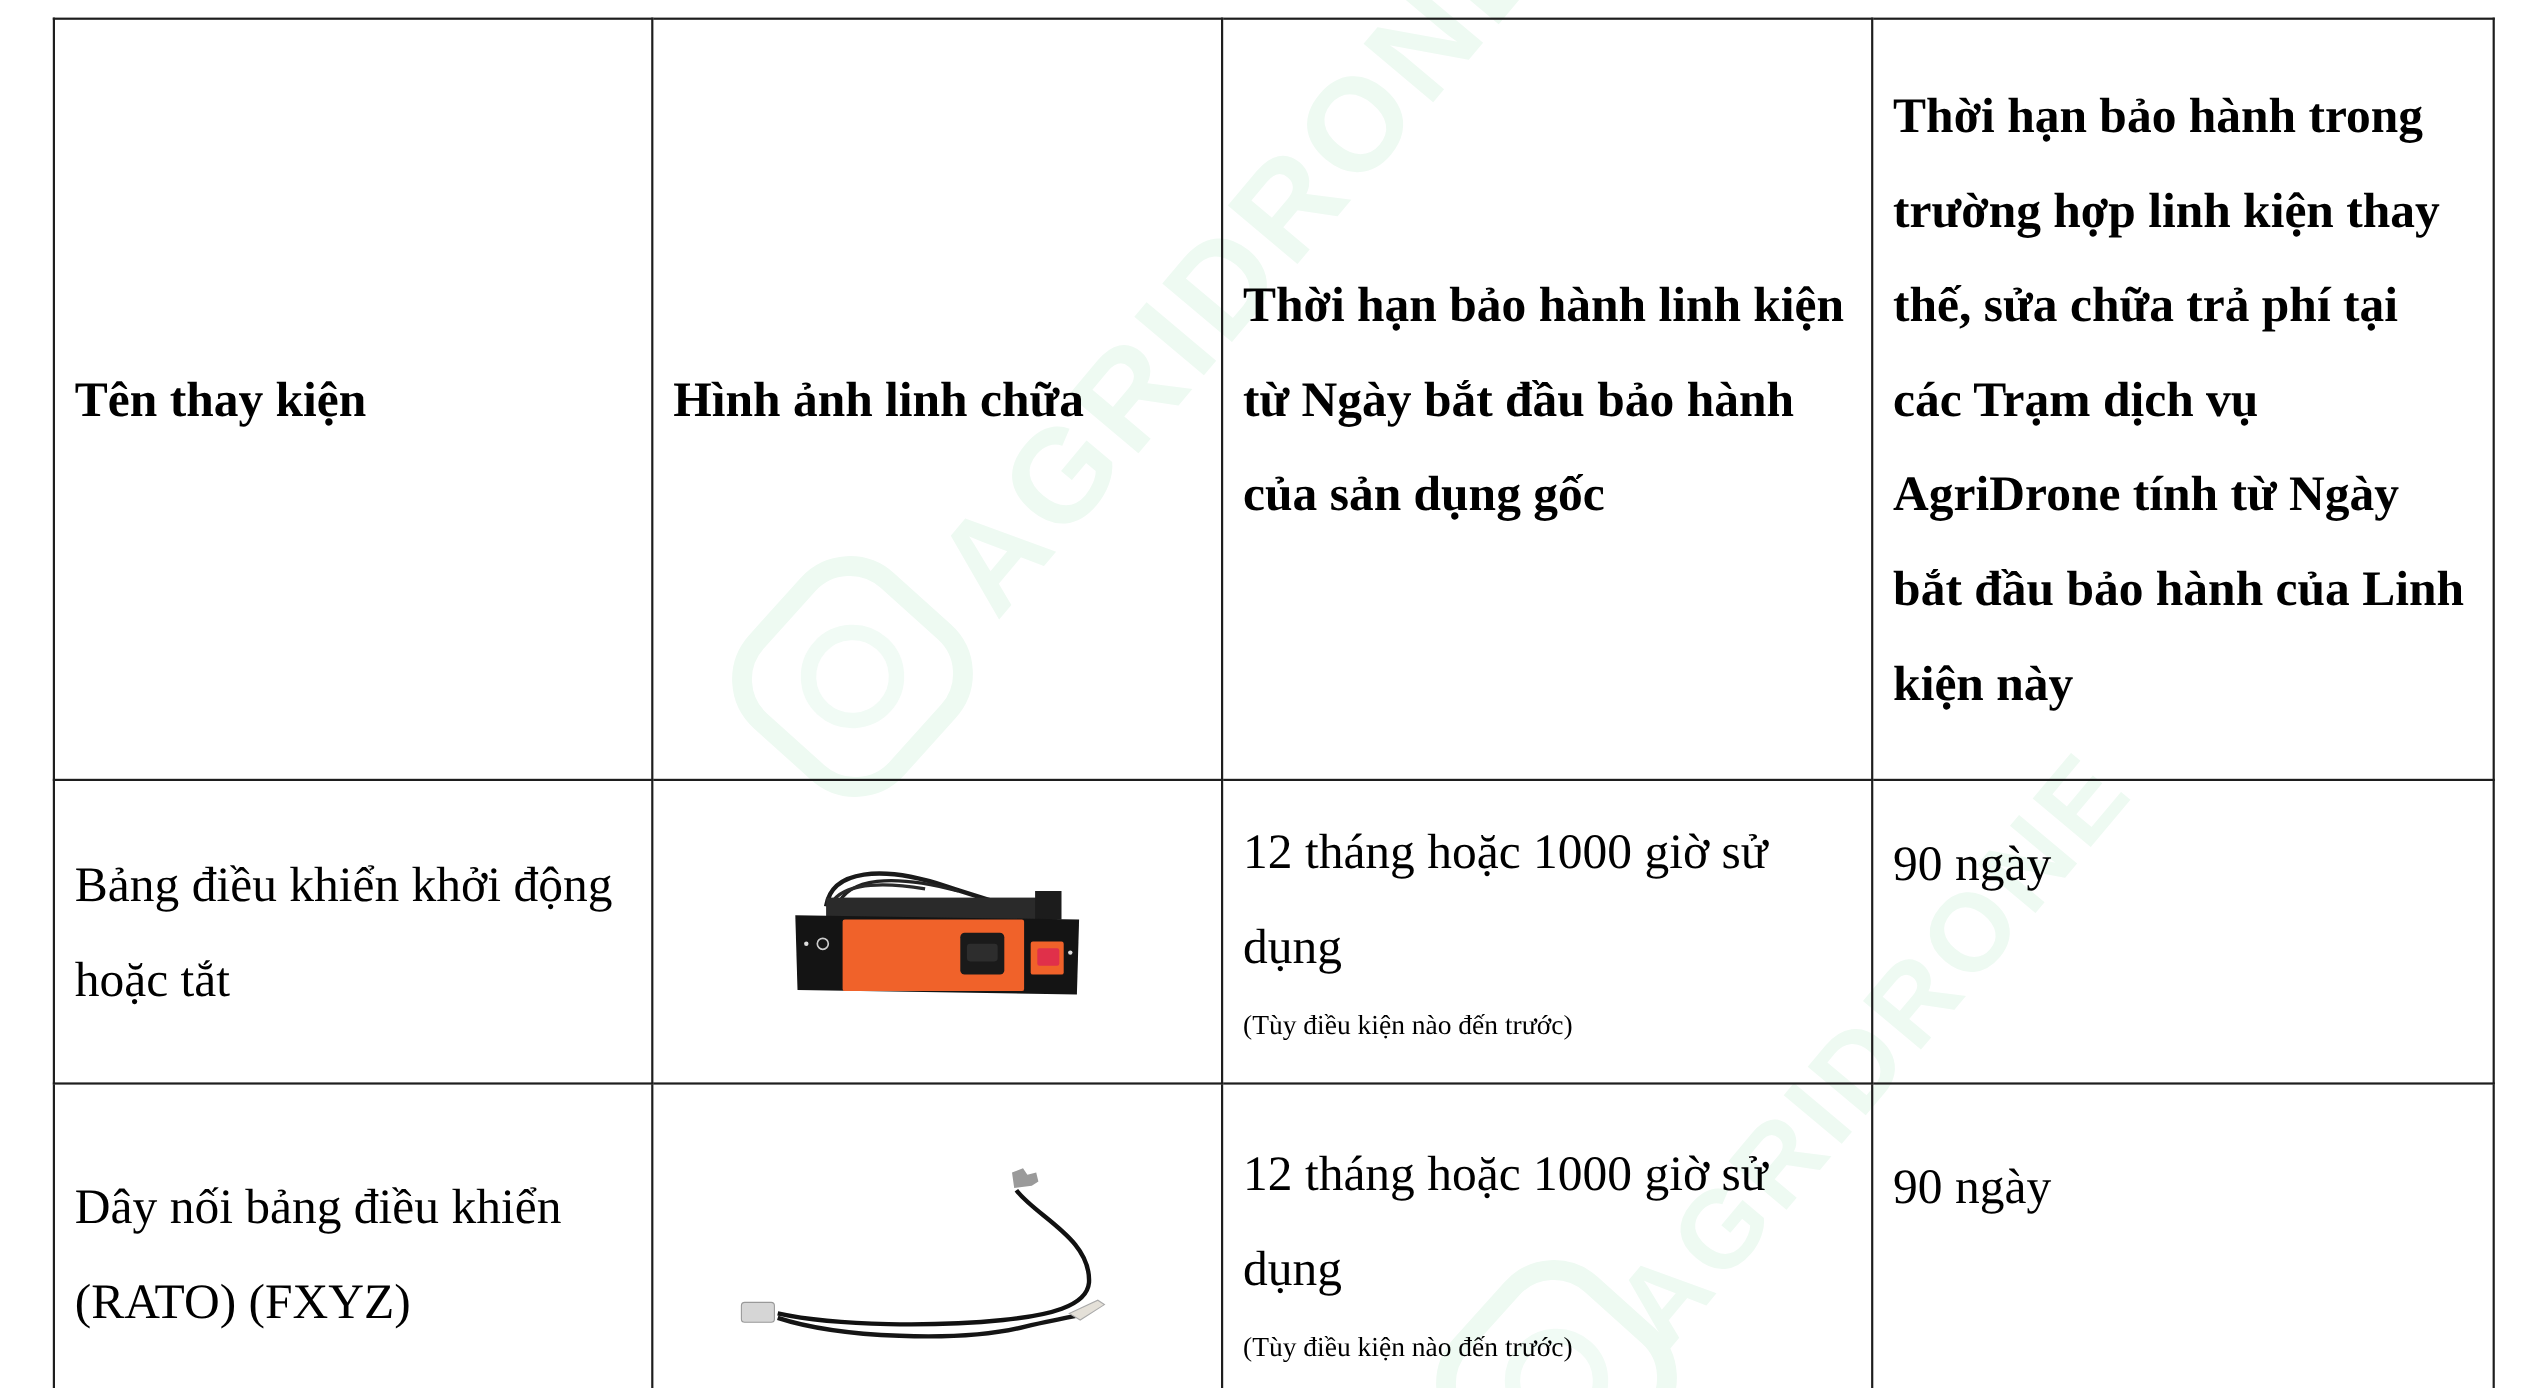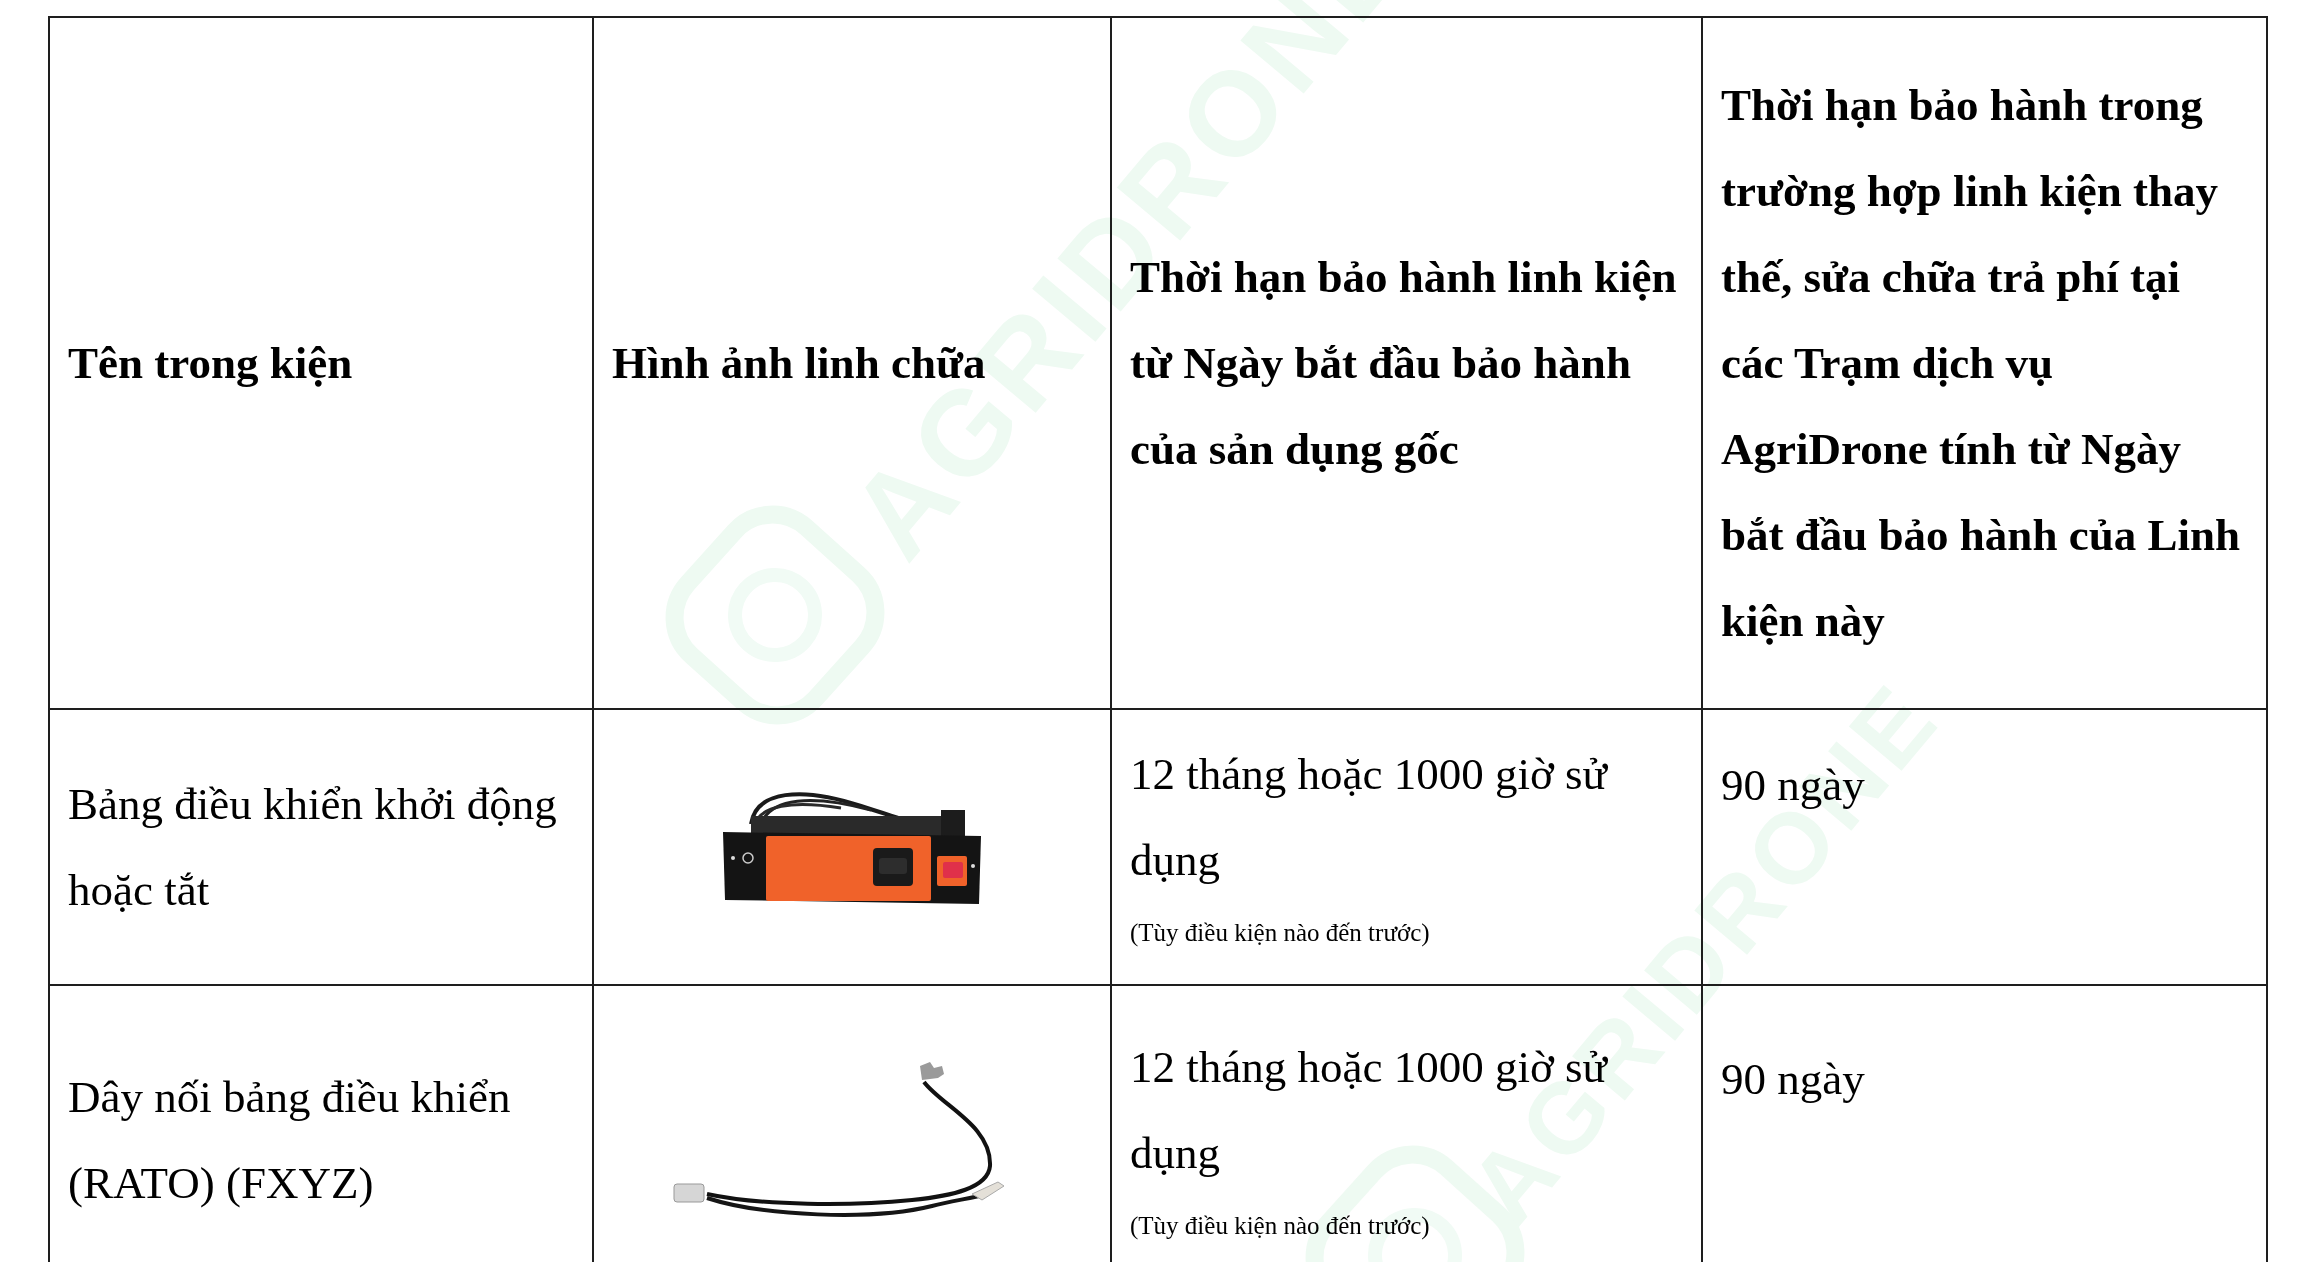--- a/index.html
+++ b/index.html
@@ -41,21 +41,21 @@
 
 <table>
   <colgroup>
     <col class="col1">
       <col class="col2">
       <col class="col3">
       <col class="col4">
   </colgroup>
   <tbody>
       <tr class="head">
-    <th>Tên trong kiện</th>
+    <th>Tên thay kiện</th>
     <th>Hình ảnh linh chữa</th>
     <th>Thời hạn bảo hành linh kiện từ Ngày bắt đầu bảo hành của sản dụng gốc</th>
     <th>Thời hạn bảo hành trong trường hợp linh kiện thay thế, sửa chữa trả phí tại các Trạm dịch vụ AgriDrone tính từ Ngày bắt đầu bảo hành của Linh kiện này</th>
   </tr>
 
   <tr class="r1">
     <td>Bảng điều khiển khởi động hoặc tắt</td>
     <td>
       <div class="img-wrap panel-img">
         <svg width="262" height="122" viewBox="0 0 262 122">

